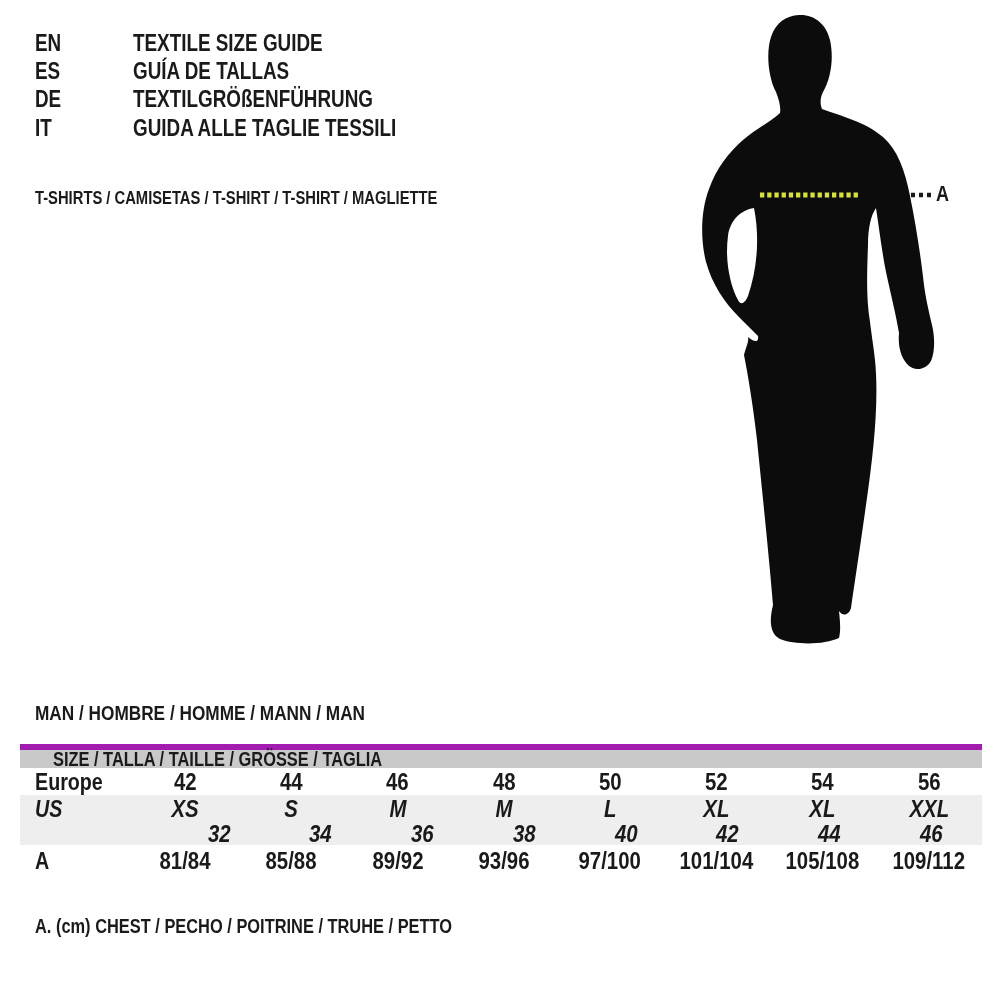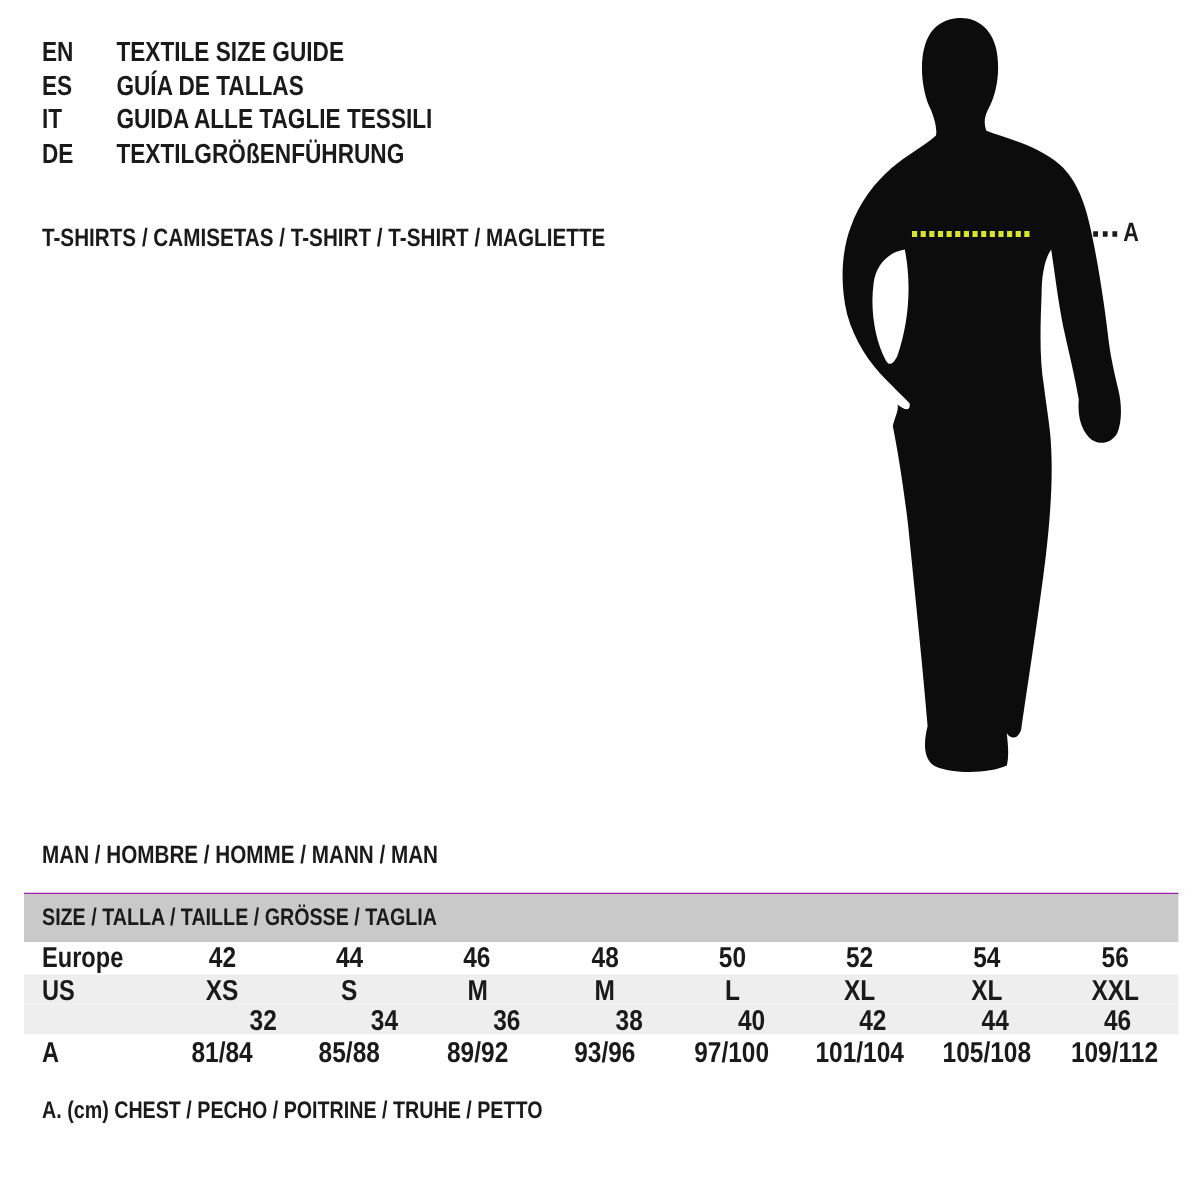--- a/index.html
+++ b/index.html
@@ -5,66 +5,66 @@
   html,body{margin:0;padding:0;background:#ffffff;}
   .canvas{
     position:relative;width:1000px;height:1000px;background:#ffffff;overflow:hidden;
     font-family:"Liberation Sans","DejaVu Sans",sans-serif;color:#1a1a1a;font-weight:bold;
   }
   .cond{display:inline-block;white-space:nowrap;transform:scaleX(0.82);transform-origin:0 50%;}
   .cc{display:inline-block;white-space:nowrap;transform:scaleX(0.85);}
 
   
   .lang-block{position:absolute;left:35px;top:29px;}
-  .lang-row{display:flex;height:28.4px;align-items:center;font-size:23px;}
+  .lang-row{display:flex;height:28.4px;align-items:center;font-size:23px;gap:36px;}
   .lang-code{width:62px;}
 
   
-  .cats{position:absolute;left:35px;top:184px;font-size:21px;line-height:29px;}
+  .cats{position:absolute;left:35px;top:184px;font-size:18px;line-height:29px;}
 
   
   .figure-svg{position:absolute;left:680px;top:0px;width:300px;height:680px;}
   .marker-a{position:absolute;left:936px;top:181px;font-size:22px;}
 
   
   .man-heading{position:absolute;left:35px;top:702px;height:22px;font-size:21px;display:flex;align-items:center;}
   .size-table{position:absolute;left:20px;top:744px;width:962px;}
-  .thead{height:41px;background:#c9c9c9;border-top:1px solid #a21caf;box-sizing:border-box;
-         display:flex;align-items:center;padding-left:15px;font-size:20px;}
+  .thead{height:24px;background:#c9c9c9;border-top:6px solid #a21caf;box-sizing:border-box;
+         display:flex;align-items:center;padding-left:33px;font-size:20px;}
   .trow{display:grid;grid-template-columns:112px repeat(8,1fr);align-items:center;font-size:24px;}
   .trow.r-europe{height:27px;}
   .trow.r-us{height:25px;}
   .trow.r-num{height:25px;padding-left:36px;}
   .trow.r-a{height:31px;}
-  .trow.shaded{background:#eeeeee;}
+  .trow.shaded{background:#eeeeee;font-style:italic;}
   .tlabel{padding-left:15px;}
   .tcell{text-align:center;}
   .footnote{position:absolute;left:35px;top:915px;height:22px;font-size:20px;display:flex;align-items:center;}
 </style>
 </head>
 <body>
 
 <div class="canvas">
 
   <div class="lang-block">
     <div class="lang-row">
       <span class="lang-code"><span class="cond">EN</span></span>
       <span class="cond">TEXTILE SIZE GUIDE</span>
     </div>
     <div class="lang-row">
       <span class="lang-code"><span class="cond">ES</span></span>
       <span class="cond">GUÍA DE TALLAS</span>
     </div>
     <div class="lang-row">
+      <span class="lang-code"><span class="cond">DE</span></span>
+      <span class="cond">TEXTILGRÖßENFÜHRUNG</span>
+    </div>
+    <div class="lang-row">
       <span class="lang-code"><span class="cond">IT</span></span>
       <span class="cond">GUIDA ALLE TAGLIE TESSILI</span>
-    </div>
-    <div class="lang-row">
-      <span class="lang-code"><span class="cond">DE</span></span>
-      <span class="cond">TEXTILGRÖßENFÜHRUNG</span>
     </div>
   </div>
 
   <div class="cats">
     <div><span class="cond">T-SHIRTS / CAMISETAS / T-SHIRT / T-SHIRT / MAGLIETTE</span></div>
   </div>
 
   <svg class="figure-svg" viewBox="680 0 300 680" aria-hidden="true">
     <path fill="#0c0c0c" fill-rule="evenodd" d="
       M 799 15

